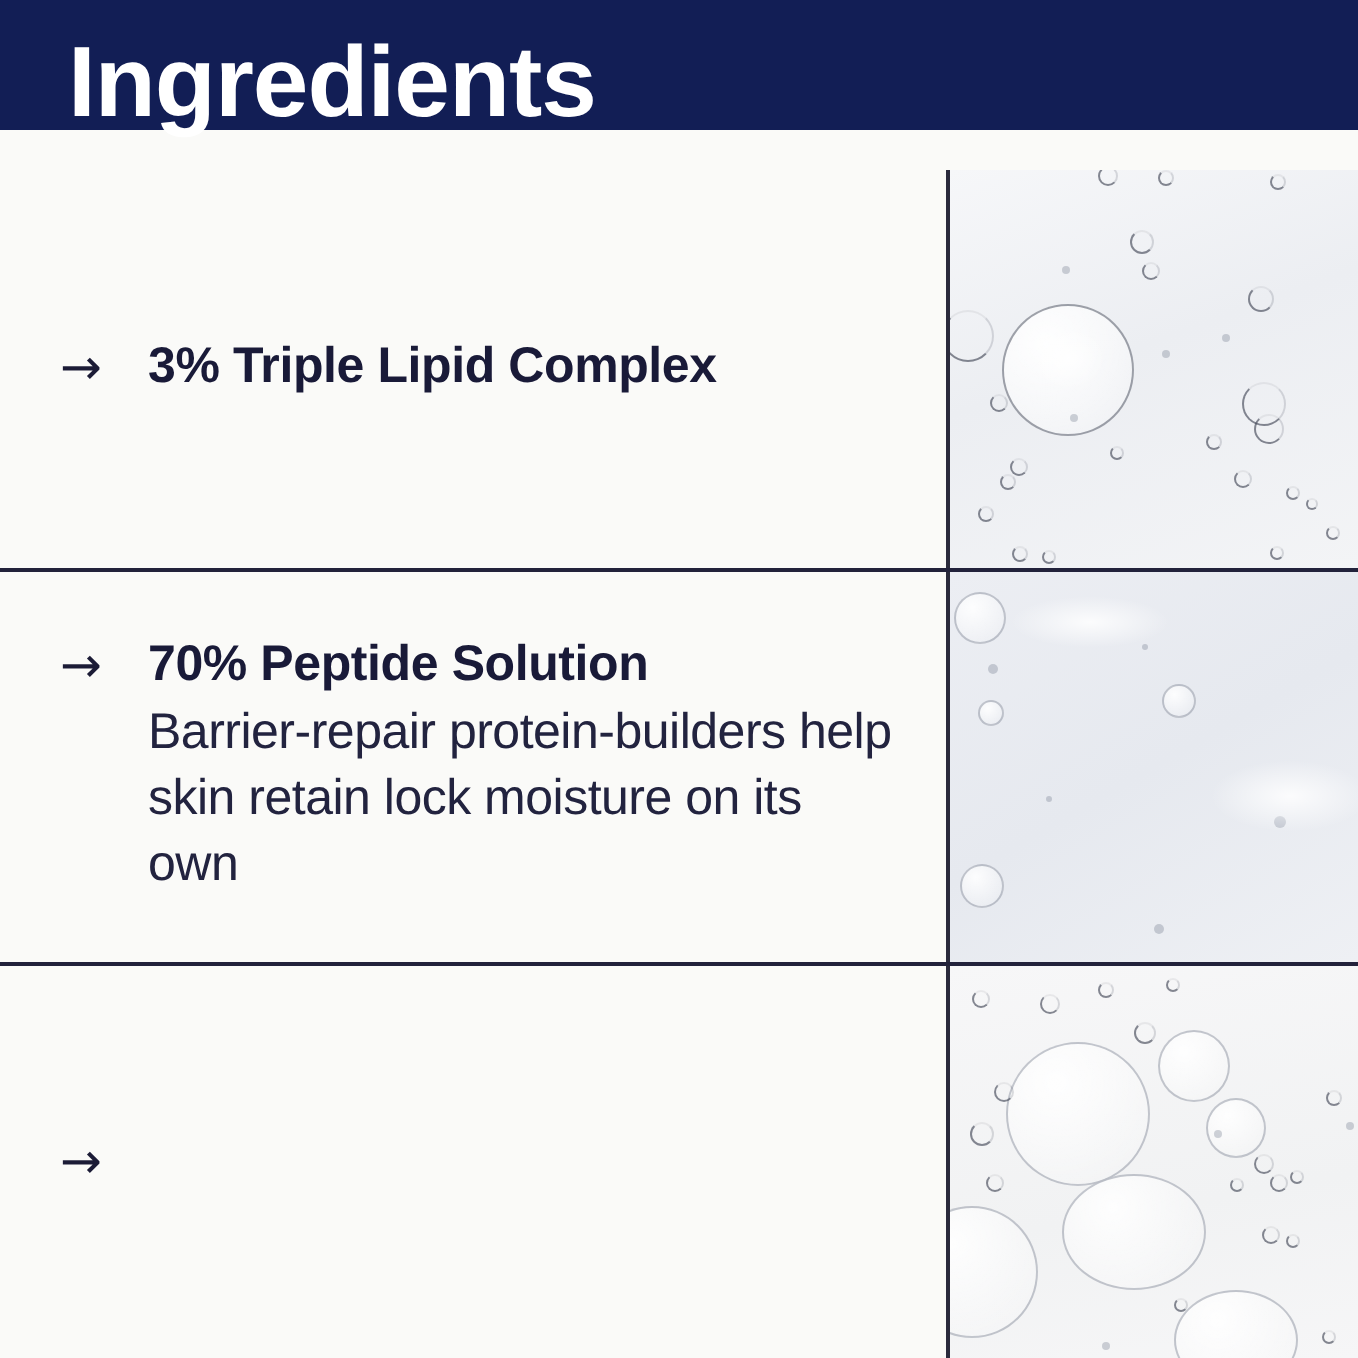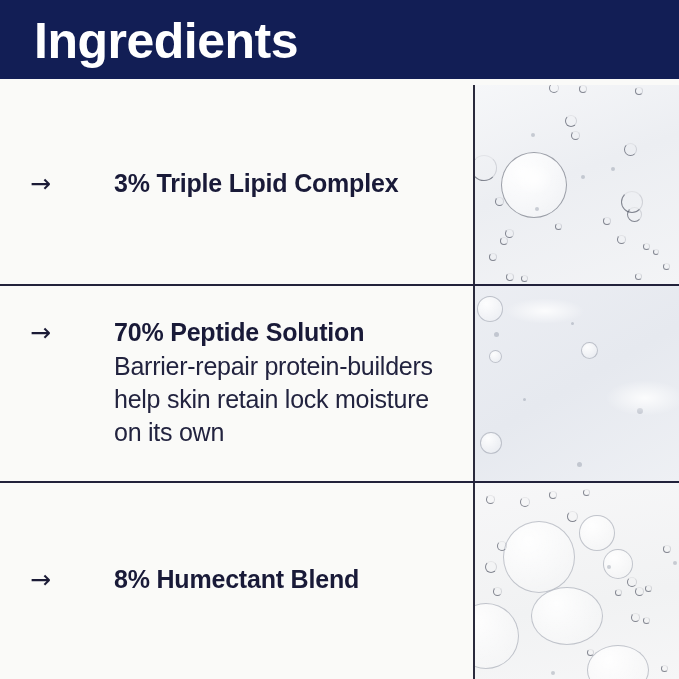--- a/index.html
+++ b/index.html
@@ -18,21 +18,21 @@
     height: 679px;
     background: #FAFAF8;
     overflow: hidden;
   }
 
   
   .header {
     position: absolute;
     left: 0; top: 0;
     width: 679px;
-    height: 79px;
+    height: 65px;
     background: #121E55;
     box-sizing: border-box;
   }
   .header-title {
     position: absolute;
     left: 34px;
     top: 11px;
     color: #FFFFFF;
     font-family: "Liberation Sans", sans-serif;
     font-size: 50px;
@@ -84,21 +84,21 @@
   }
   .arrow {
     flex: 0 0 auto;
     width: 44px;
     color: #1B1B36;
     font-size: 25px;
     line-height: 32px;
     font-family: "DejaVu Sans", sans-serif;
     padding-top: 1px;
   }
-  .txt-block { flex: 1 1 auto; margin-left: 40px; }
+  .txt-block { flex: 1 1 auto; }
   .item-title {
     color: #191A38;
     font-size: 25px;
     font-weight: bold;
     line-height: 33px;
     letter-spacing: -0.2px;
     margin: 0 0 1px 0;
     white-space: nowrap;
   }
   .item-desc {
@@ -227,21 +227,20 @@
         <div class="sheen" style="left:30px; top:12px;  width:80px; height:26px;"></div>
         <div class="sheen" style="left:130px;top:94px;  width:80px; height:36px;"></div>
       </div>
     </div>
 
     <div class="row row-3">
       <div class="text-cell">
         <div class="cell-inner">
           <div class="arrow">→</div>
           <div class="txt-block">
-            <div class="item-title">8% Humectant Blend</div>
           </div>
         </div>
       </div>
       <div class="img-cell img-3">
         <div class="bub ring-soft" style="left:28px; top:38px;  width:72px; height:72px;"></div>
         <div class="bub ring-soft" style="left:104px;top:32px;  width:36px; height:36px;"></div>
         <div class="bub ring-soft" style="left:128px;top:66px;  width:30px; height:30px;"></div>
         <div class="bub ring-soft" style="left:56px; top:104px; width:72px; height:58px;"></div>
         <div class="bub ring-soft" style="left:-22px;top:120px; width:66px; height:66px;"></div>
         <div class="bub ring-soft" style="left:112px;top:162px; width:62px; height:50px;"></div>

